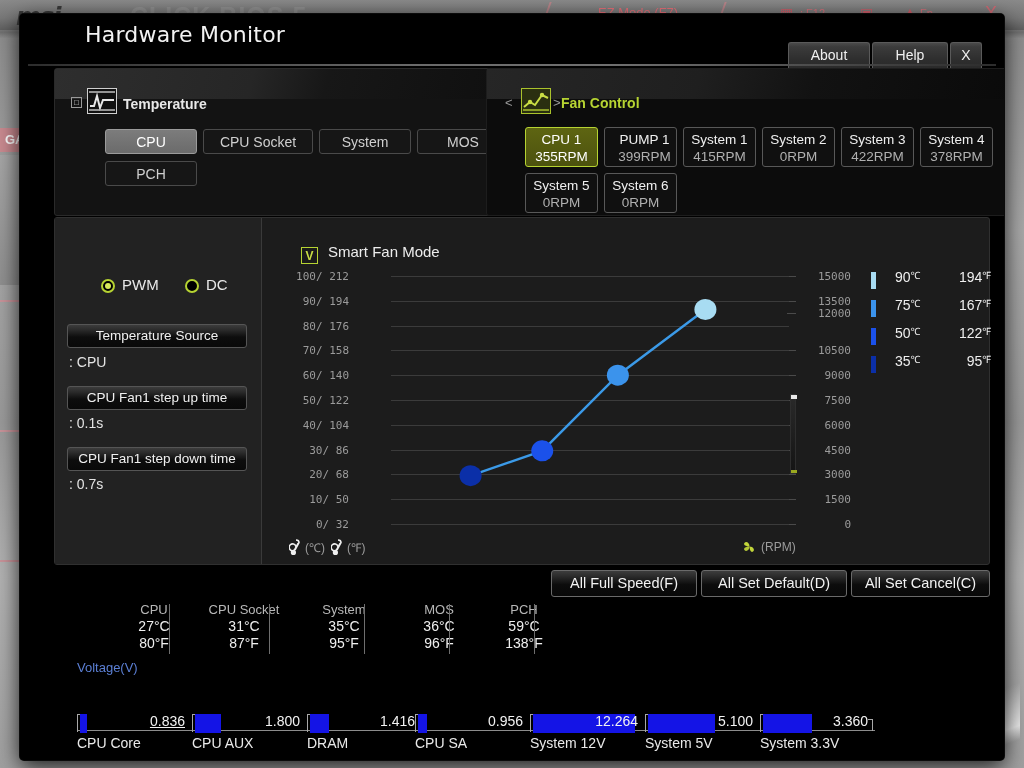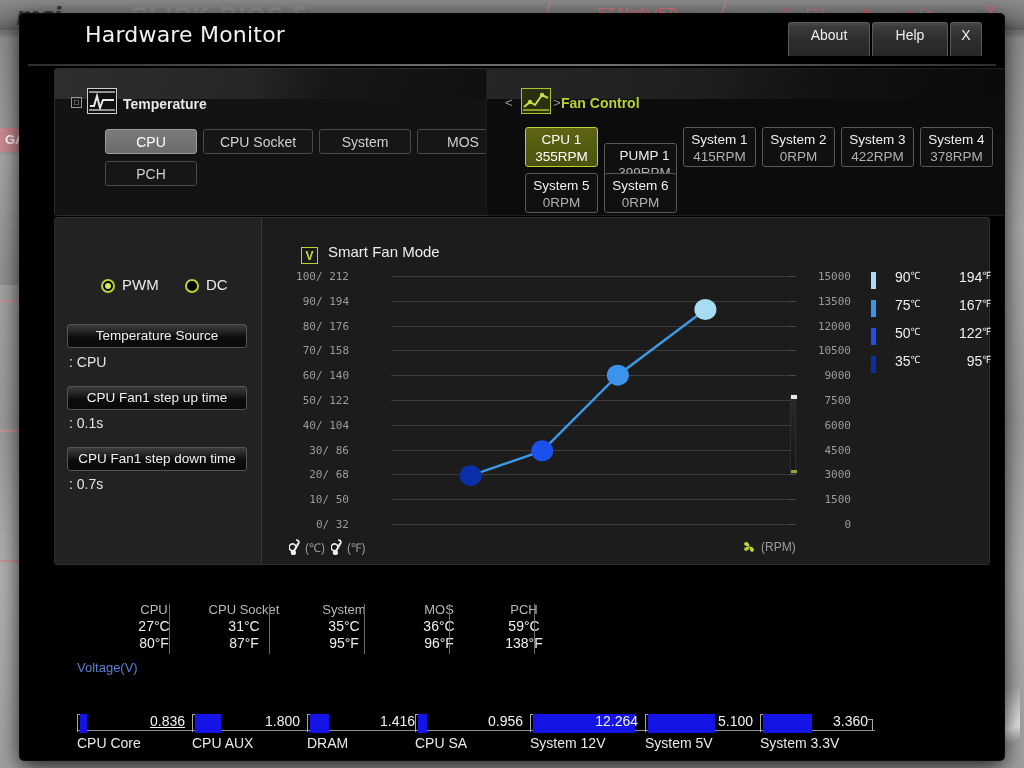--- a/index.html
+++ b/index.html
@@ -64,21 +64,21 @@
     box-shadow: 0 0 0 1px #0b0b0b, 0 6px 22px rgba(0,0,0,.85);
     overflow:hidden;
   }
   #title-bar { position:absolute; left:0; top:0; width:984px; height:52px; background:#000; }
   #title-text {
     position:absolute; left:28px; top:8px;
     font-size:22px; color:#f2f2f2; font-weight:400;
     font-family:"DejaVu Sans", sans-serif; letter-spacing:.2px;margin-left:37px;
   }
   .tb-btn {
-    position:absolute; top:8px; height:34px;
+    position:absolute; top:28px; height:34px;
     background:linear-gradient(180deg,#4a4a4a 0%,#3b3b3b 12%,#2e2e2e 50%,#272727 100%);
     border:1px solid #5a5a5a; border-bottom:none;
     color:#f0f0f0; font-size:14px; text-align:center; line-height:25px;
     border-radius:3px 3px 0 0; cursor:pointer;
   }
   #tb-about { left:768px; width:82px; }
   #tb-help  { left:852px; width:76px; }
   #tb-close { left:930px; width:32px; }
   #title-rule { position:absolute; left:8px; top:50px; width:968px; height:2px;
     background:linear-gradient(90deg,#2d2d2d,#6a6a6a 40%,#707070 60%,#2d2d2d); }
@@ -132,21 +132,21 @@
     height:40px; width:73px; font-size:13.5px; padding-top:3px;
     background:#101010; border-color:#585858;
   }
   .fan-chip .fn { display:block; color:#f0f0f0; line-height:17px; }
   .fan-chip .fv { display:block; color:#b0b0b0; line-height:17px; }
   .fan-chip.sel {
     background:linear-gradient(180deg,#5e6512,#4c520e);
     border-color:#b6d332;
   }
   .fan-chip.sel .fn, .fan-chip.sel .fv { color:#ffffff; }
-  #fc0{left:38px;top:58px;} #fc1{left:117px;top:74px;padding-left:8px;} #fc2{left:196px;top:58px;}
+  #fc0{left:38px;top:58px;} #fc1{left:117px;top:58px;padding-left:8px;} #fc2{left:196px;top:58px;}
   #fc3{left:275px;top:58px;} #fc4{left:354px;top:58px;} #fc5{left:433px;top:58px;}
   #fc6{left:38px;top:104px;} #fc7{left:117px;top:104px;}
 
   
   #body-panel {
     position:absolute; left:34px; top:203px; width:936px; height:348px;
     background:#1c1c1c; border:1px solid #303030; border-radius:3px;
   }
   #left-col { position:absolute; left:0; top:0; width:207px; height:346px;
     background:#222222; border-right:1px solid #3a3a3a; }
@@ -376,21 +376,21 @@
           <div class="ax-l" style="top: 124px;">50/ 122</div>
           <div class="ax-l" style="top: 148.8px;">40/ 104</div>
           <div class="ax-l" style="top: 173.6px;">30/  86</div>
           <div class="ax-l" style="top: 198.4px;">20/  68</div>
           <div class="ax-l" style="top: 223.2px;">10/  50</div>
           <div class="ax-l" style="top: 248px;">0/  32</div>
         </div>
       <div id="axis-right">
           <div class="ax-r" style="top: 0px;">15000<span class="tick"></span></div>
           <div class="ax-r" style="top: 24.8px;">13500<span class="tick"></span></div>
-          <div class="ax-r" style="top: 50px;">12000<span class="tick"></span></div>
+          <div class="ax-r" style="top: 37px;">12000<span class="tick"></span></div>
           <div class="ax-r" style="top: 74.4px;">10500<span class="tick"></span></div>
           <div class="ax-r" style="top: 99.2px;">9000<span class="tick"></span></div>
           <div class="ax-r" style="top: 124px;">7500<span class="tick"></span></div>
           <div class="ax-r" style="top: 148.8px;">6000<span class="tick"></span></div>
           <div class="ax-r" style="top: 173.6px;">4500<span class="tick"></span></div>
           <div class="ax-r" style="top: 198.4px;">3000<span class="tick"></span></div>
           <div class="ax-r" style="top: 223.2px;">1500<span class="tick"></span></div>
           <div class="ax-r" style="top: 248px;">0<span class="tick"></span></div>
         </div>
 
@@ -464,20 +464,25 @@
           <div class="lg-row" style="top: 84px;">
             <span class="lg-sw" style="background:#0b2fa8"></span>
             <span class="lg-c">35<span class="deg">℃</span></span>
             <span class="lg-f">95<span class="deg">℉</span></span>
             <span class="lg-p">20%</span>
           </div>
         </div>
     </div>
   </div>
 
+  <div id="actions">
+    <div class="act-btn" id="ab0">All Full Speed(F)</div>
+    <div class="act-btn" id="ab1">All Set Default(D)</div>
+    <div class="act-btn" id="ab2">All Set Cancel(C)</div>
+  </div>
 
   <div id="temps-strip">
       <div class="tcell" style="left: 55px;">
         <div class="nm">CPU</div>
         <div class="c">27°C</div>
         <div class="f">80°F</div>
       </div>
       <div class="tcell" style="left: 145px;">
         <div class="nm">CPU Socket</div>
         <div class="c">31°C</div>

